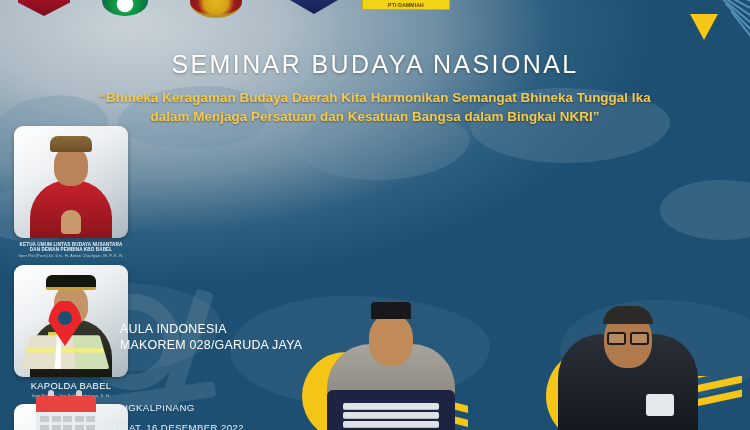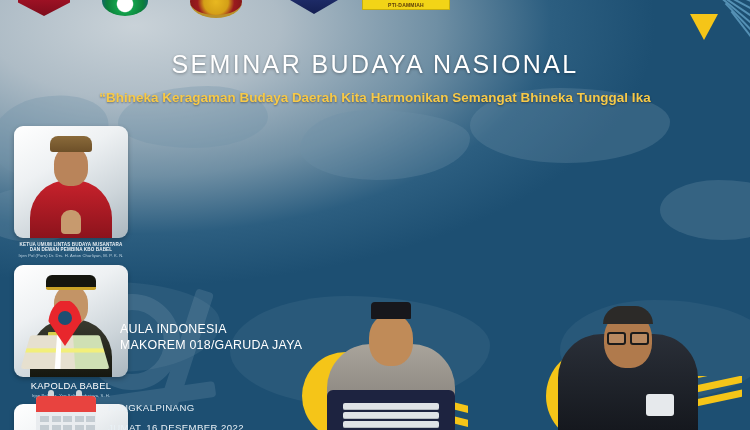--- a/index.html
+++ b/index.html
@@ -187,20 +187,21 @@
     <i style="top:30px; width:48px; transform:rotate(40deg);"></i>
     <i style="top:38px; width:44px; transform:rotate(46deg);"></i>
     <i style="top:46px; width:40px; transform:rotate(52deg);"></i>
   </div>
   <div class="tri-yellow"></div>
 
   <div class="headline">
     <div class="title">SEMINAR BUDAYA NASIONAL</div>
     <div class="subtitle">
       <span>“Bhineka Keragaman Budaya Daerah Kita Harmonikan Semangat Bhineka Tunggal Ika</span><br>
+      <span>dalam Menjaga Persatuan dan Kesatuan Bangsa dalam Bingkai NKRI”</span>
     </div>
   </div>
 
   <div class="speakers">
 
     <div class="spk">
       <div class="spk-photo">
         <span class="torso" style="background:linear-gradient(#c8222c,#8c131c);"></span>
         <span class="face" style="background:#b9845a;"></span>
         <span class="hat" style="width:42px;height:16px;background:linear-gradient(#8a6a3a,#6d5029);border-radius:8px 8px 3px 3px;"></span>
@@ -331,21 +332,21 @@
       <div class="pin-wrap">
         <span class="map-card">
             <span class="grass"></span>
             <span class="road-h"></span>
             <span class="road-v"></span>
           </span>
         <span class="pin"></span>
       </div>
       <div class="venue-text">
         <span>AULA INDONESIA</span><br>
-        <span>MAKOREM 018/GARUDA JAYA</span>
+        <span>MAKOREM 028/GARUDA JAYA</span>
       </div>
     </div>
     <div class="row2">
       <div class="cal">
         <span class="cal-ring l"></span>
           <span class="cal-ring r"></span>
         <span class="cal-body">
             <span class="cal-top"></span>
           <span class="cal-grid">
               <i></i>

